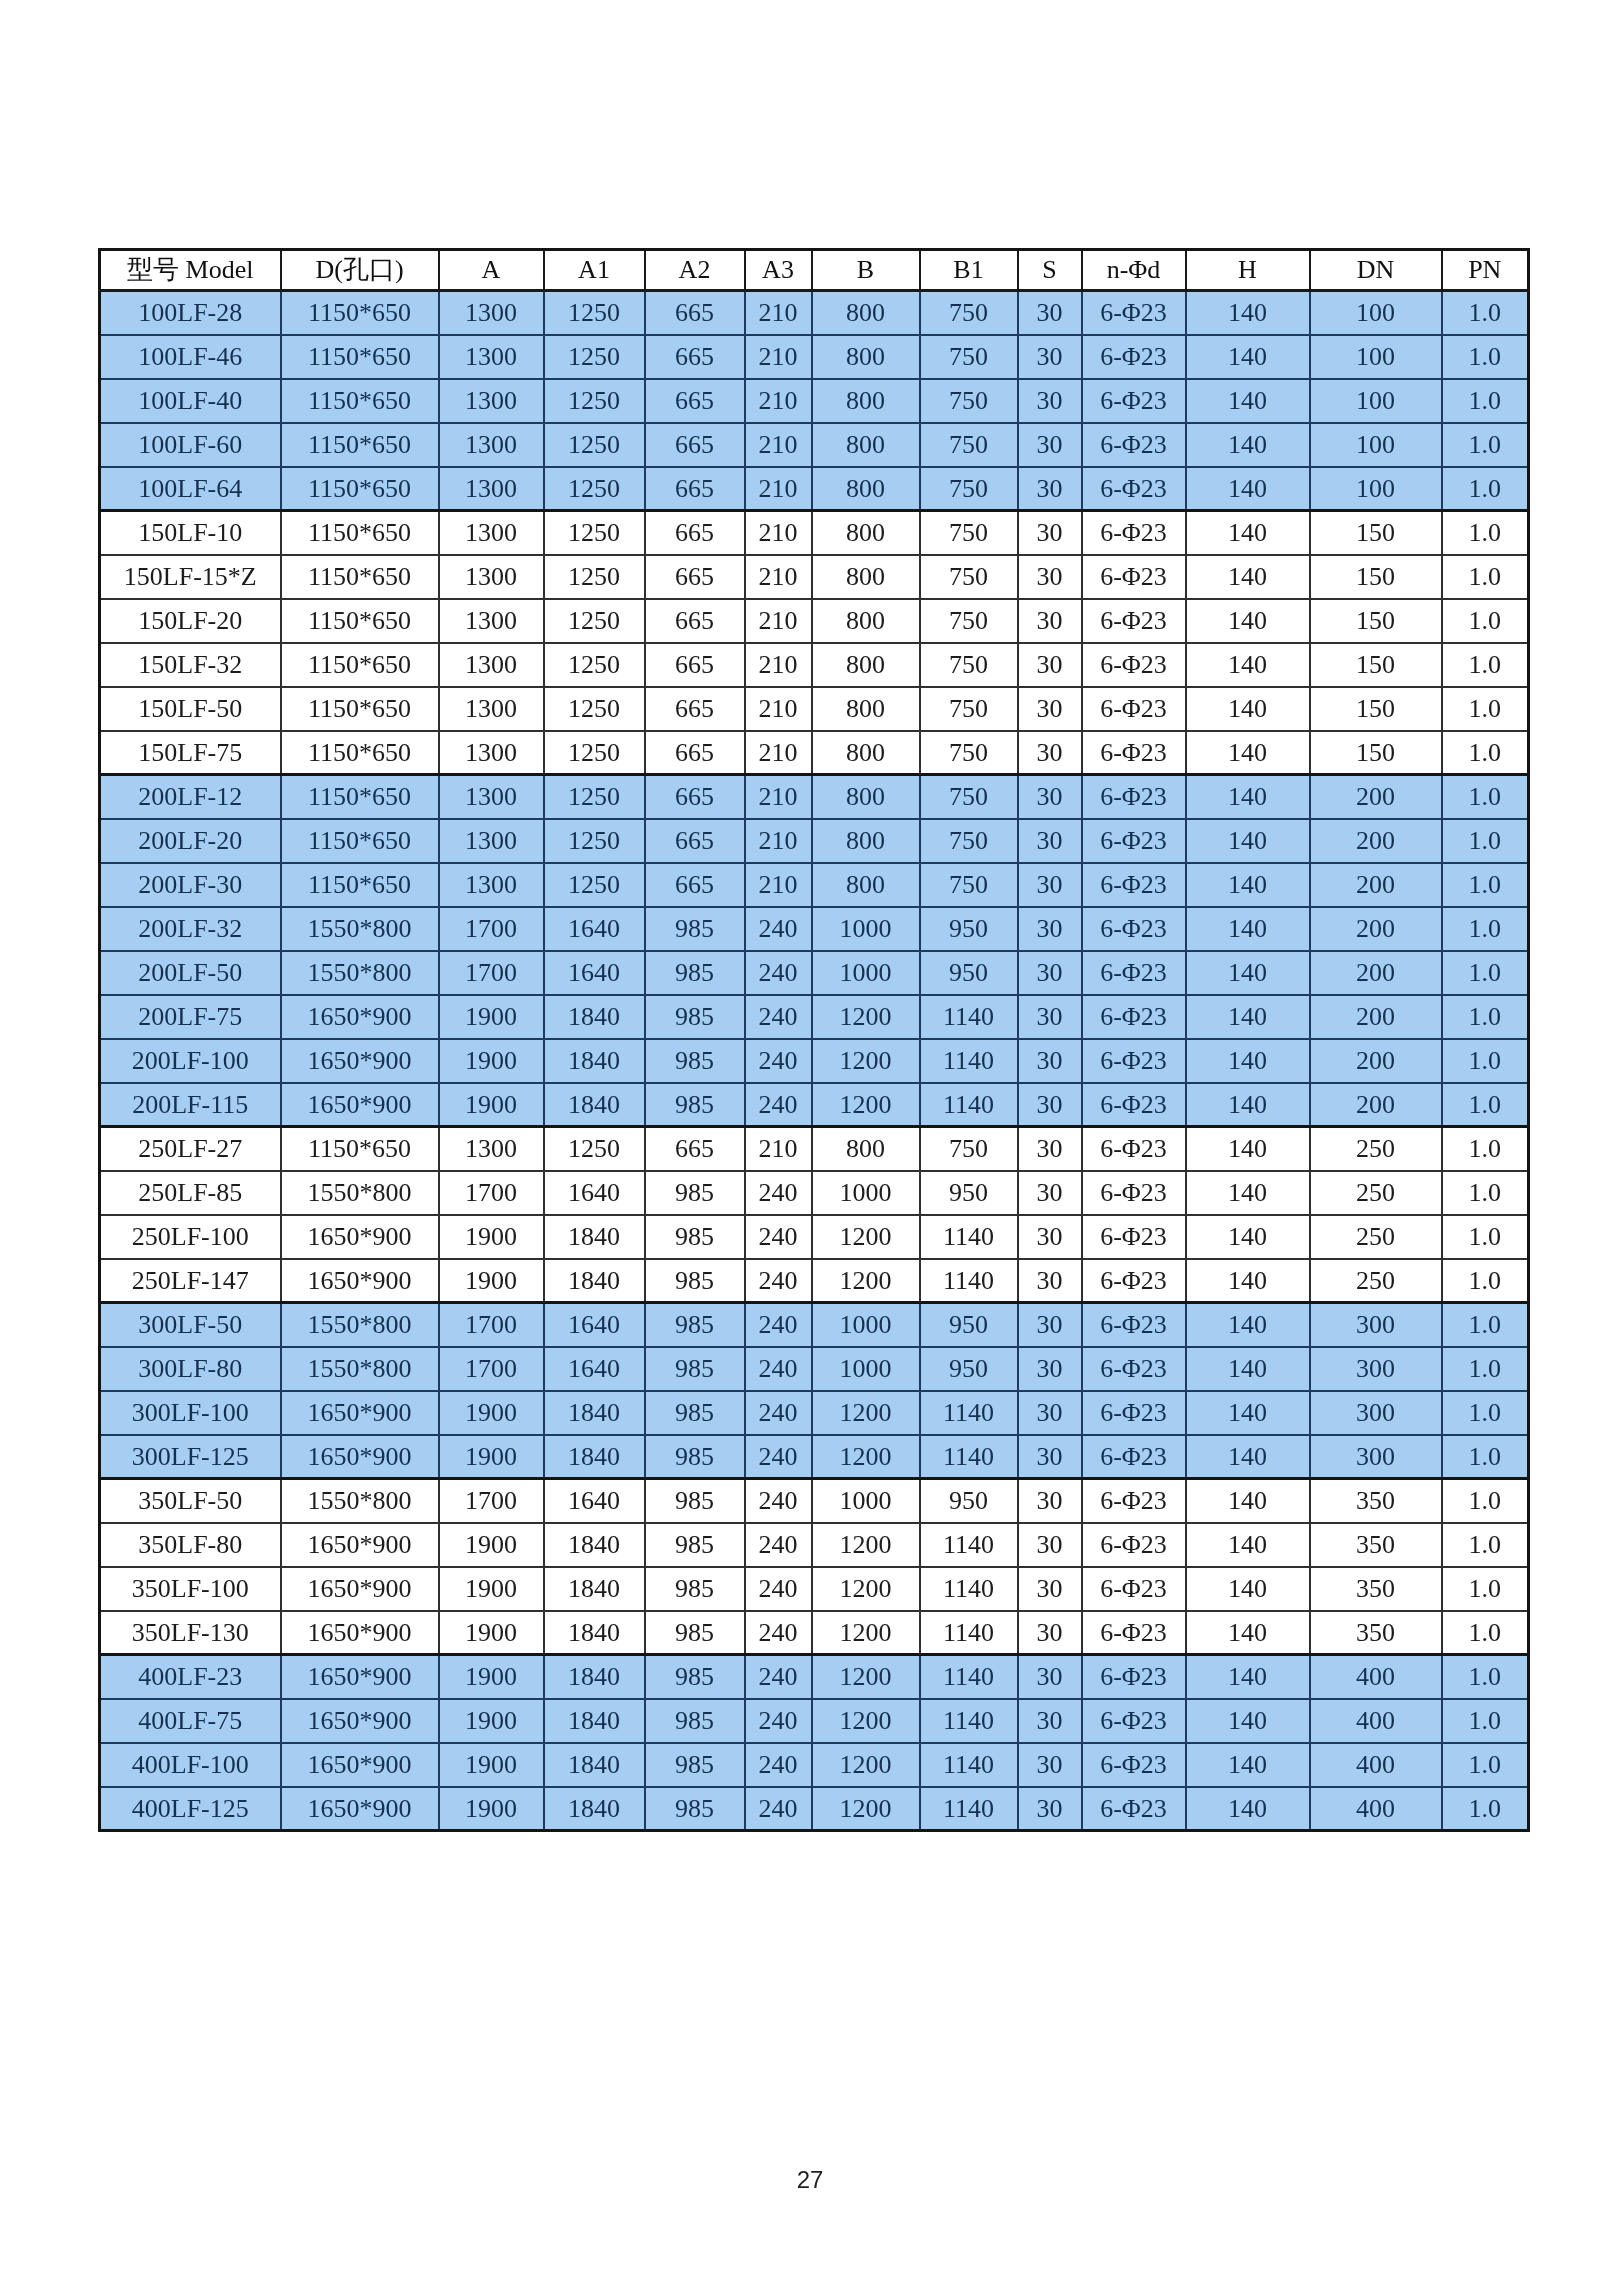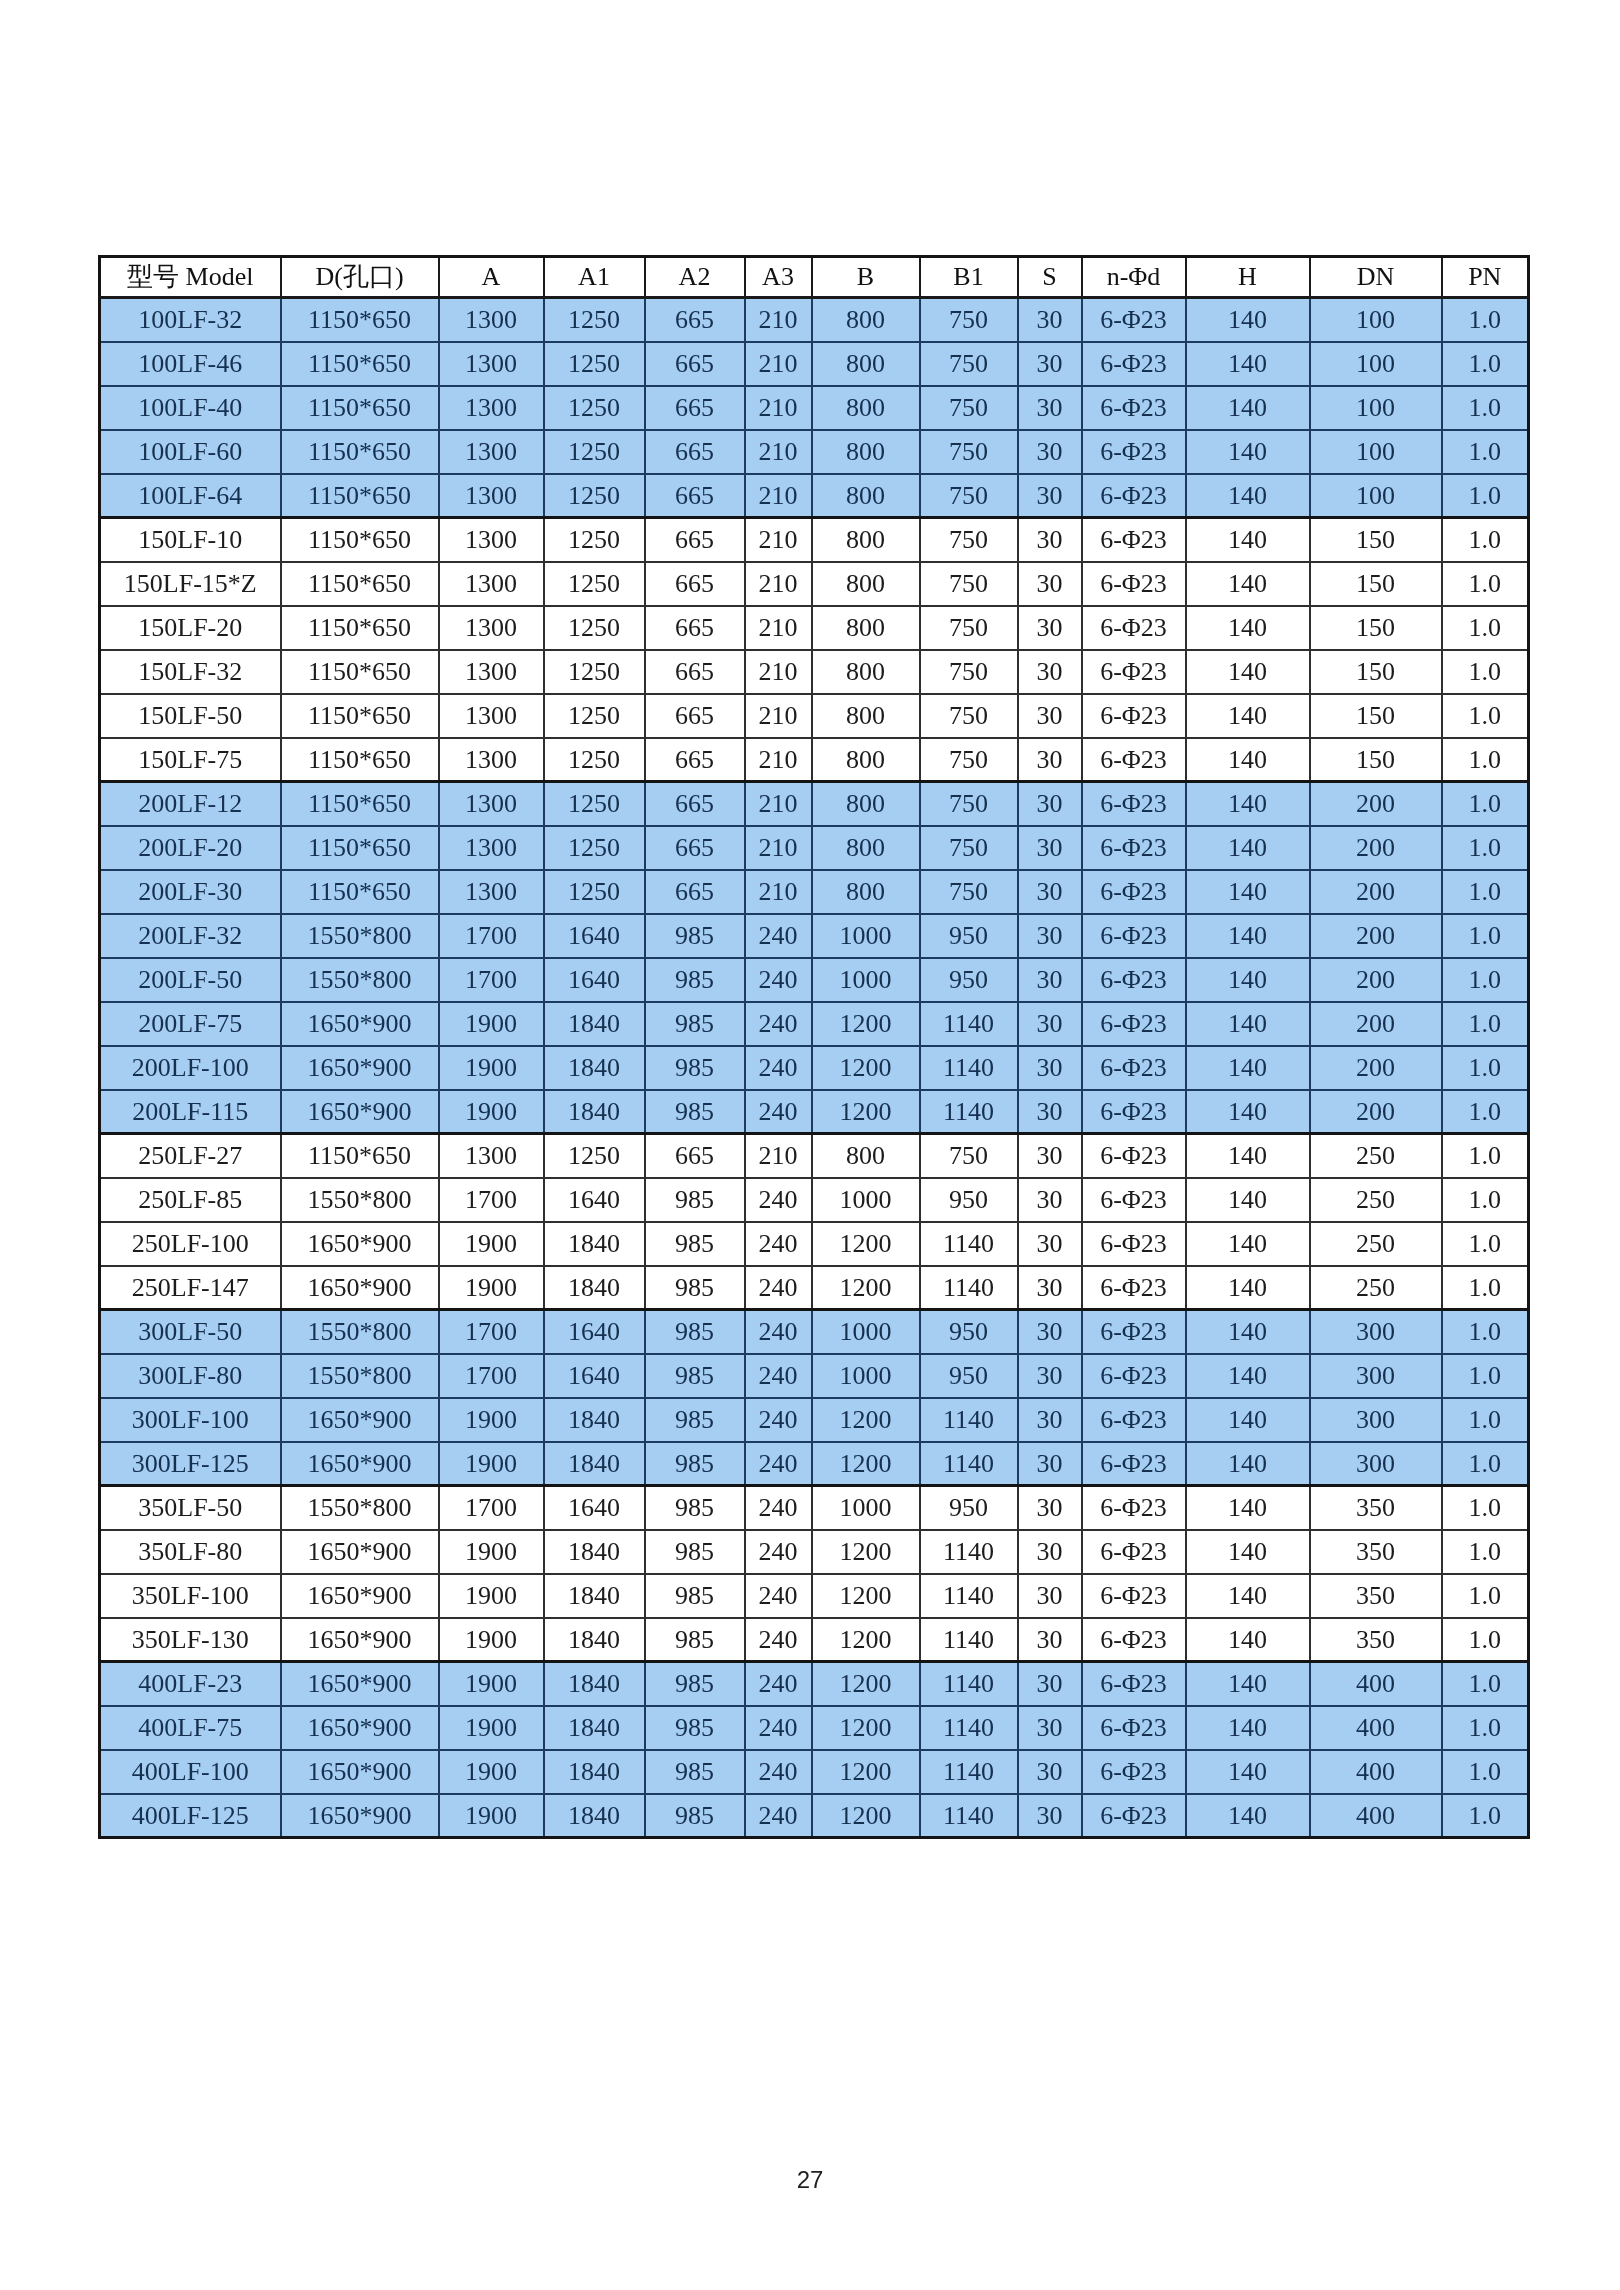--- a/index.html
+++ b/index.html
@@ -13,21 +13,21 @@
     position: relative;
     font-family: "Liberation Serif", "DejaVu Serif", serif;
   }
   .page {
     position: absolute;
     inset: 0;
   }
   .spec-table {
     position: absolute;
     left: 98px;
-    top: 255px;
+    top: 248px;
     width: 1429px;
     border-collapse: collapse;
     table-layout: fixed;
     border: 3.6px solid #141414;
     font-family: "Liberation Serif", "DejaVu Serif", serif;
   }
   .spec-table th, .spec-table td {
     border: 2.7px solid #2f2f2f;
     text-align: center;
     vertical-align: middle;
@@ -108,21 +108,21 @@
         <th>B1</th>
         <th>S</th>
         <th>n-Φd</th>
         <th>H</th>
         <th>DN</th>
         <th>PN</th>
       </tr>
     </thead>
     <tbody>
         <tr class="shaded">
-          <td>100LF-32</td>
+          <td>100LF-28</td>
           <td>1150*650</td>
           <td>1300</td>
           <td>1250</td>
           <td>665</td>
           <td>210</td>
           <td>800</td>
           <td>750</td>
           <td>30</td>
           <td>6-Φ23</td>
           <td>140</td>

